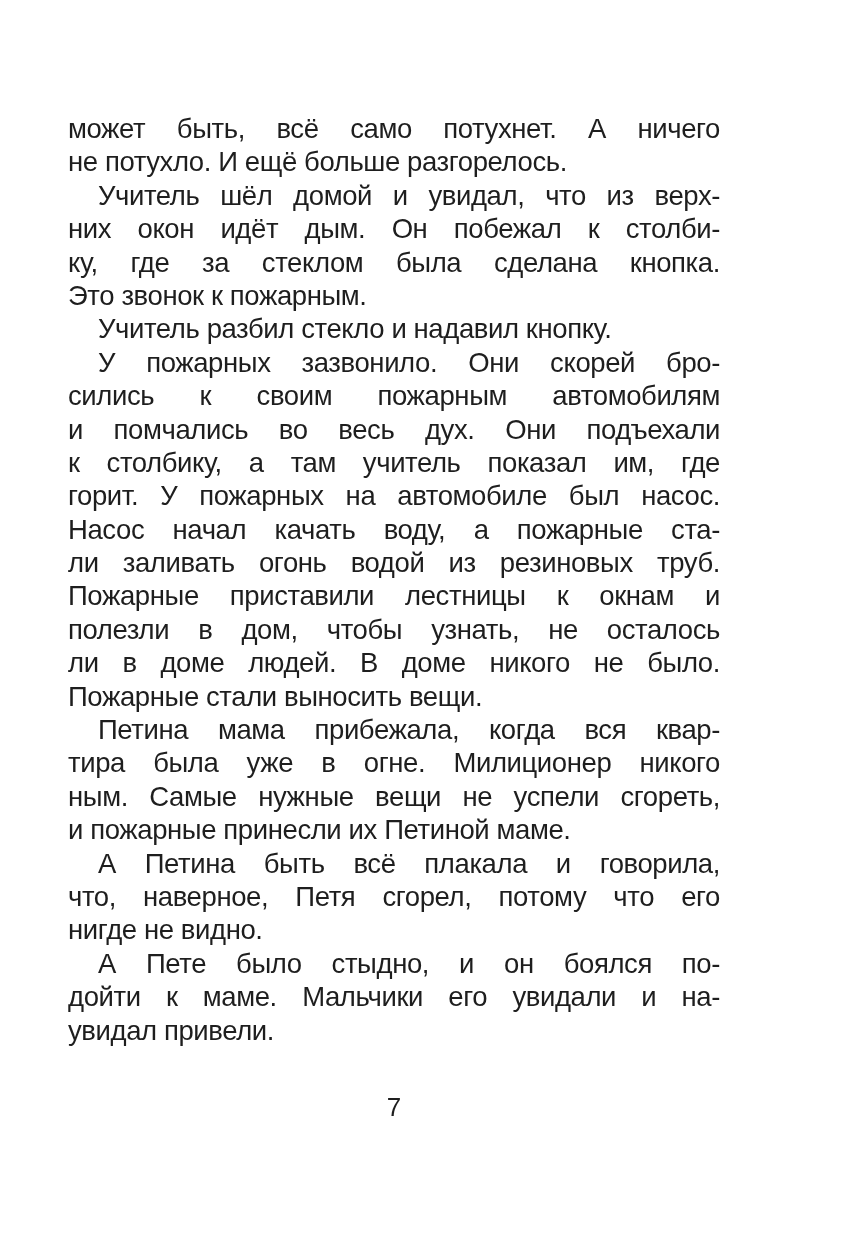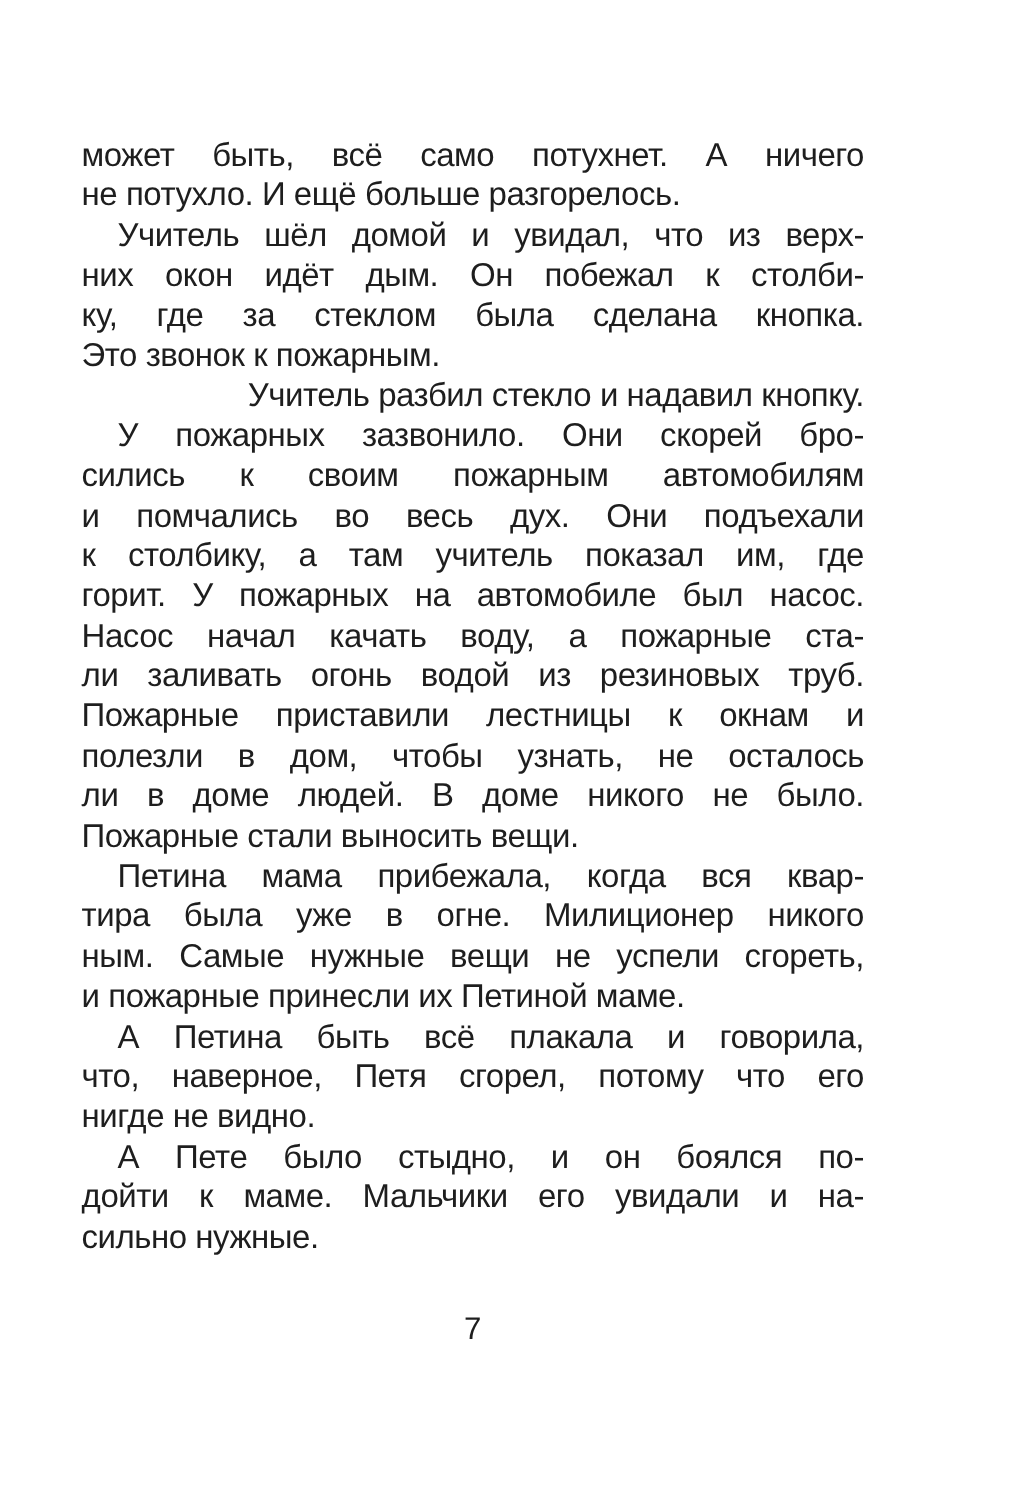--- a/index.html
+++ b/index.html
@@ -33,21 +33,20 @@
     letter-spacing: -0.4px;
     white-space: nowrap;
     text-align: left;
   }
   .line.just {
     text-align: justify;
     text-align-last: justify;
   }
   .line.indent {
     text-indent: 30px;
-    text-align: right;
   }
   .page-footer {
     position: absolute;
     left: 68px;
     top: 1092px;
     width: 652px;
     text-align: center;
     font-size: 26px;
     line-height: 30px;
     color: #1e1e1e;
@@ -78,18 +77,18 @@
       <div class="line">Пожарные стали выносить вещи.</div>
       <div class="line indent just">Петина мама прибежала, когда вся квар-</div>
       <div class="line just">тира была уже в огне. Милиционер никого</div>
       <div class="line just">ным. Самые нужные вещи не успели сгореть,</div>
       <div class="line">и пожарные принесли их Петиной маме.</div>
       <div class="line indent just">А Петина быть всё плакала и говорила,</div>
       <div class="line just">что, наверное, Петя сгорел, потому что его</div>
       <div class="line">нигде не видно.</div>
       <div class="line indent just">А Пете было стыдно, и он боялся по-</div>
       <div class="line just">дойти к маме. Мальчики его увидали и на-</div>
-      <div class="line">сильно нужные.</div>
+      <div class="line">увидал привели.</div>
     </div>
   <div class="page-footer">
     <span>7</span>
   </div>
 </div>
 
 </body></html>

